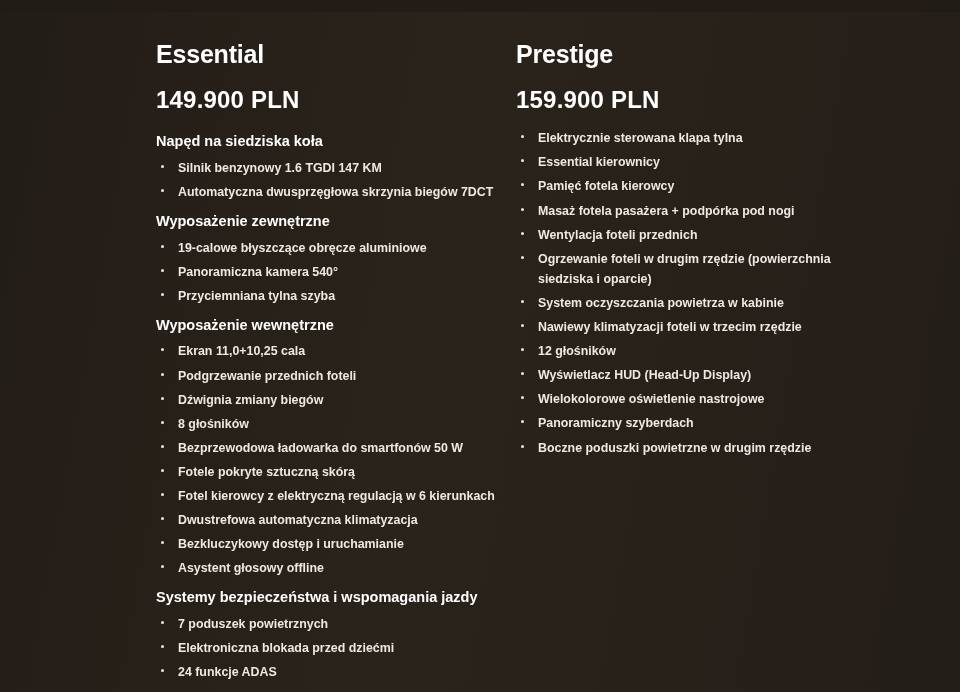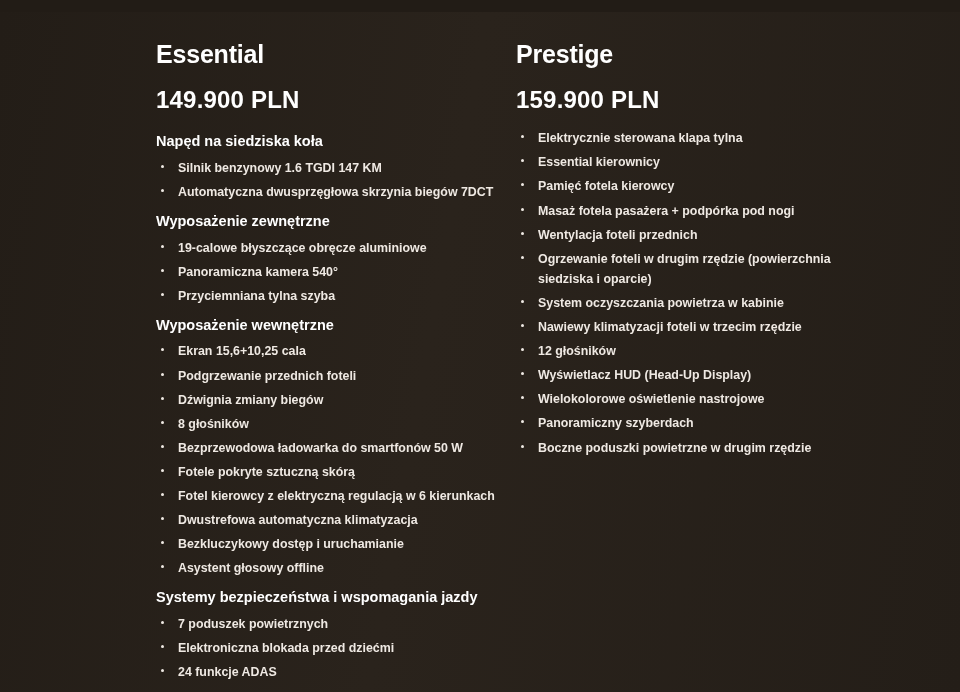--- a/index.html
+++ b/index.html
@@ -115,21 +115,21 @@
         <ul class="features">
           <li>19-calowe błyszczące obręcze aluminiowe</li>
           <li>Panoramiczna kamera 540°</li>
           <li>Przyciemniana tylna szyba</li>
         </ul>
       </div>
 
       <div class="section">
         <div class="section-head">Wyposażenie wewnętrzne</div>
         <ul class="features">
-          <li>Ekran 15,6+10,25 cala</li>
+          <li>Ekran 11,0+10,25 cala</li>
           <li>Podgrzewanie przednich foteli</li>
           <li>Dźwignia zmiany biegów</li>
           <li>8 głośników</li>
           <li>Bezprzewodowa ładowarka do smartfonów 50 W</li>
           <li>Fotele pokryte sztuczną skórą</li>
           <li>Fotel kierowcy z elektryczną regulacją w 6 kierunkach</li>
           <li>Dwustrefowa automatyczna klimatyzacja</li>
           <li>Bezkluczykowy dostęp i uruchamianie</li>
           <li>Asystent głosowy offline</li>
         </ul>

